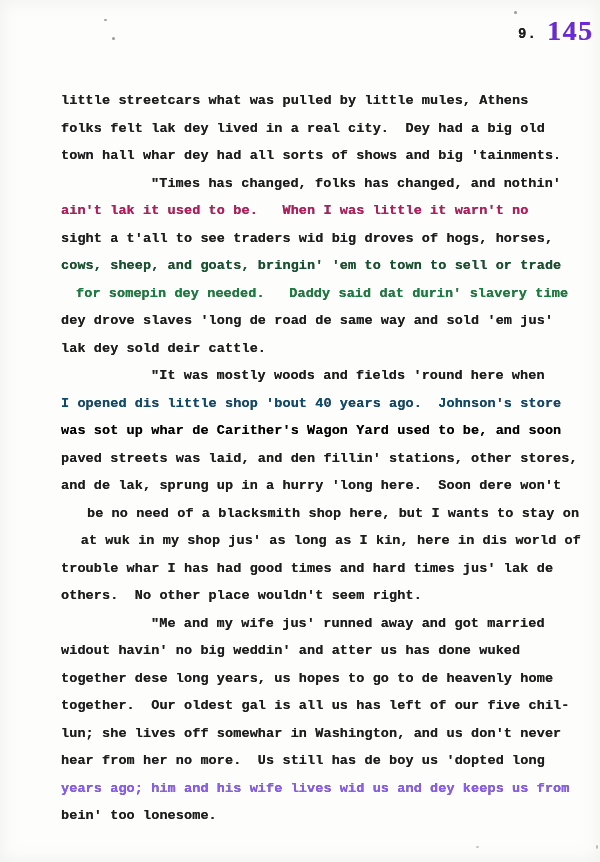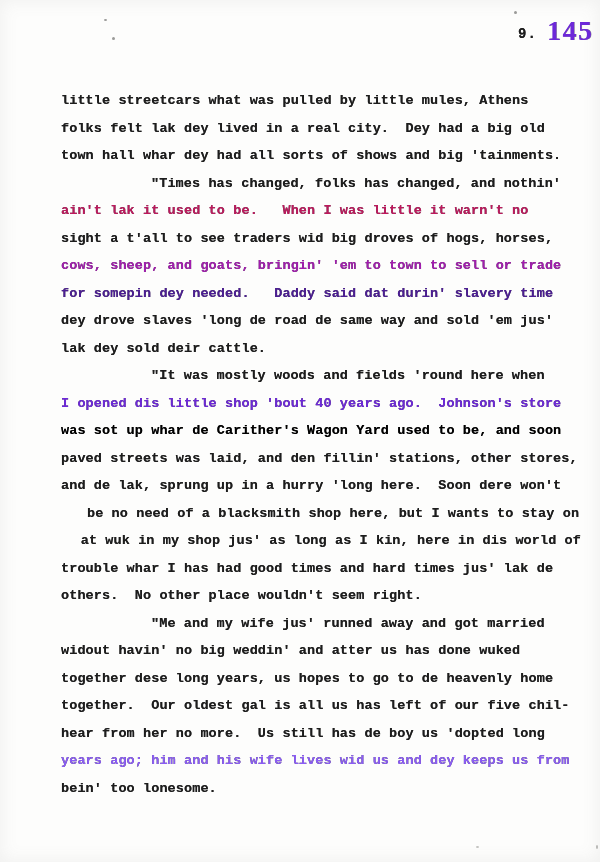--- a/index.html
+++ b/index.html
@@ -82,34 +82,35 @@
 
   <span class="header-stamp">145</span>
 
   <div class="doc-body">
       <div class="line" style="color: rgb(29, 29, 29);">little streetcars what was pulled by little mules, Athens</div>
       <div class="line" style="color: rgb(29, 29, 29);">folks felt lak dey lived in a real city.  Dey had a big old</div>
       <div class="line" style="color: rgb(29, 29, 29);">town hall whar dey had all sorts of shows and big 'tainments.</div>
       <div class="line indent" style="color: rgb(29, 29, 29);">"Times has changed, folks has changed, and nothin'</div>
       <div class="line" style="color: #be185d;">ain't lak it used to be.   When I was little it warn't no</div>
       <div class="line" style="color: rgb(29, 29, 29);">sight a t'all to see traders wid big droves of hogs, horses,</div>
-      <div class="line" style="color: #a21caf;">cows, sheep, and goats, bringin' 'em to town to sell or trade</div>
-      <div class="line" style="color: #4c1d95;">for somepin dey needed.   Daddy said dat durin' slavery time</div>
+      <div class="line" style="color: #14532d;">cows, sheep, and goats, bringin' 'em to town to sell or trade</div>
+      <div class="line" style="color: #15803d; margin-left: 15px;">for somepin dey needed.   Daddy said dat durin' slavery time</div>
       <div class="line" style="color: rgb(29, 29, 29);">dey drove slaves 'long de road de same way and sold 'em jus'</div>
       <div class="line" style="color: rgb(29, 29, 29);">lak dey sold deir cattle.</div>
       <div class="line indent" style="color: rgb(29, 29, 29);">"It was mostly woods and fields 'round here when</div>
-      <div class="line" style="color: #6d28d9;">I opened dis little shop 'bout 40 years ago.  Johnson's store</div>
+      <div class="line" style="color: #0c4a6e;">I opened dis little shop 'bout 40 years ago.  Johnson's store</div>
       <div class="line" style="color: #000000;">was sot up whar de Carither's Wagon Yard used to be, and soon</div>
       <div class="line" style="color: rgb(29, 29, 29);">paved streets was laid, and den fillin' stations, other stores,</div>
       <div class="line" style="color: rgb(29, 29, 29);">and de lak, sprung up in a hurry 'long here.  Soon dere won't</div>
       <div class="line" style="color: rgb(29, 29, 29); margin-left: 26px;">be no need of a blacksmith shop here, but I wants to stay on</div>
       <div class="line" style="color: rgb(29, 29, 29); text-align: right;">at wuk in my shop jus' as long as I kin, here in dis world of</div>
       <div class="line" style="color: rgb(29, 29, 29);">trouble whar I has had good times and hard times jus' lak de</div>
       <div class="line" style="color: rgb(29, 29, 29);">others.  No other place wouldn't seem right.</div>
       <div class="line indent" style="color: rgb(29, 29, 29);">"Me and my wife jus' runned away and got married</div>
       <div class="line" style="color: rgb(29, 29, 29);">widout havin' no big weddin' and atter us has done wuked</div>
       <div class="line" style="color: rgb(29, 29, 29);">together dese long years, us hopes to go to de heavenly home</div>
       <div class="line" style="color: rgb(29, 29, 29);">together.  Our oldest gal is all us has left of our five chil-</div>
+      <div class="line" style="color: rgb(29, 29, 29);">lun; she lives off somewhar in Washington, and us don't never</div>
       <div class="line" style="color: rgb(29, 29, 29);">hear from her no more.  Us still has de boy us 'dopted long</div>
       <div class="line" style="color: #8b5cf6;">years ago; him and his wife lives wid us and dey keeps us from</div>
       <div class="line" style="color: rgb(29, 29, 29);">bein' too lonesome.</div>
     </div>
 </div>
 
 </body></html>

